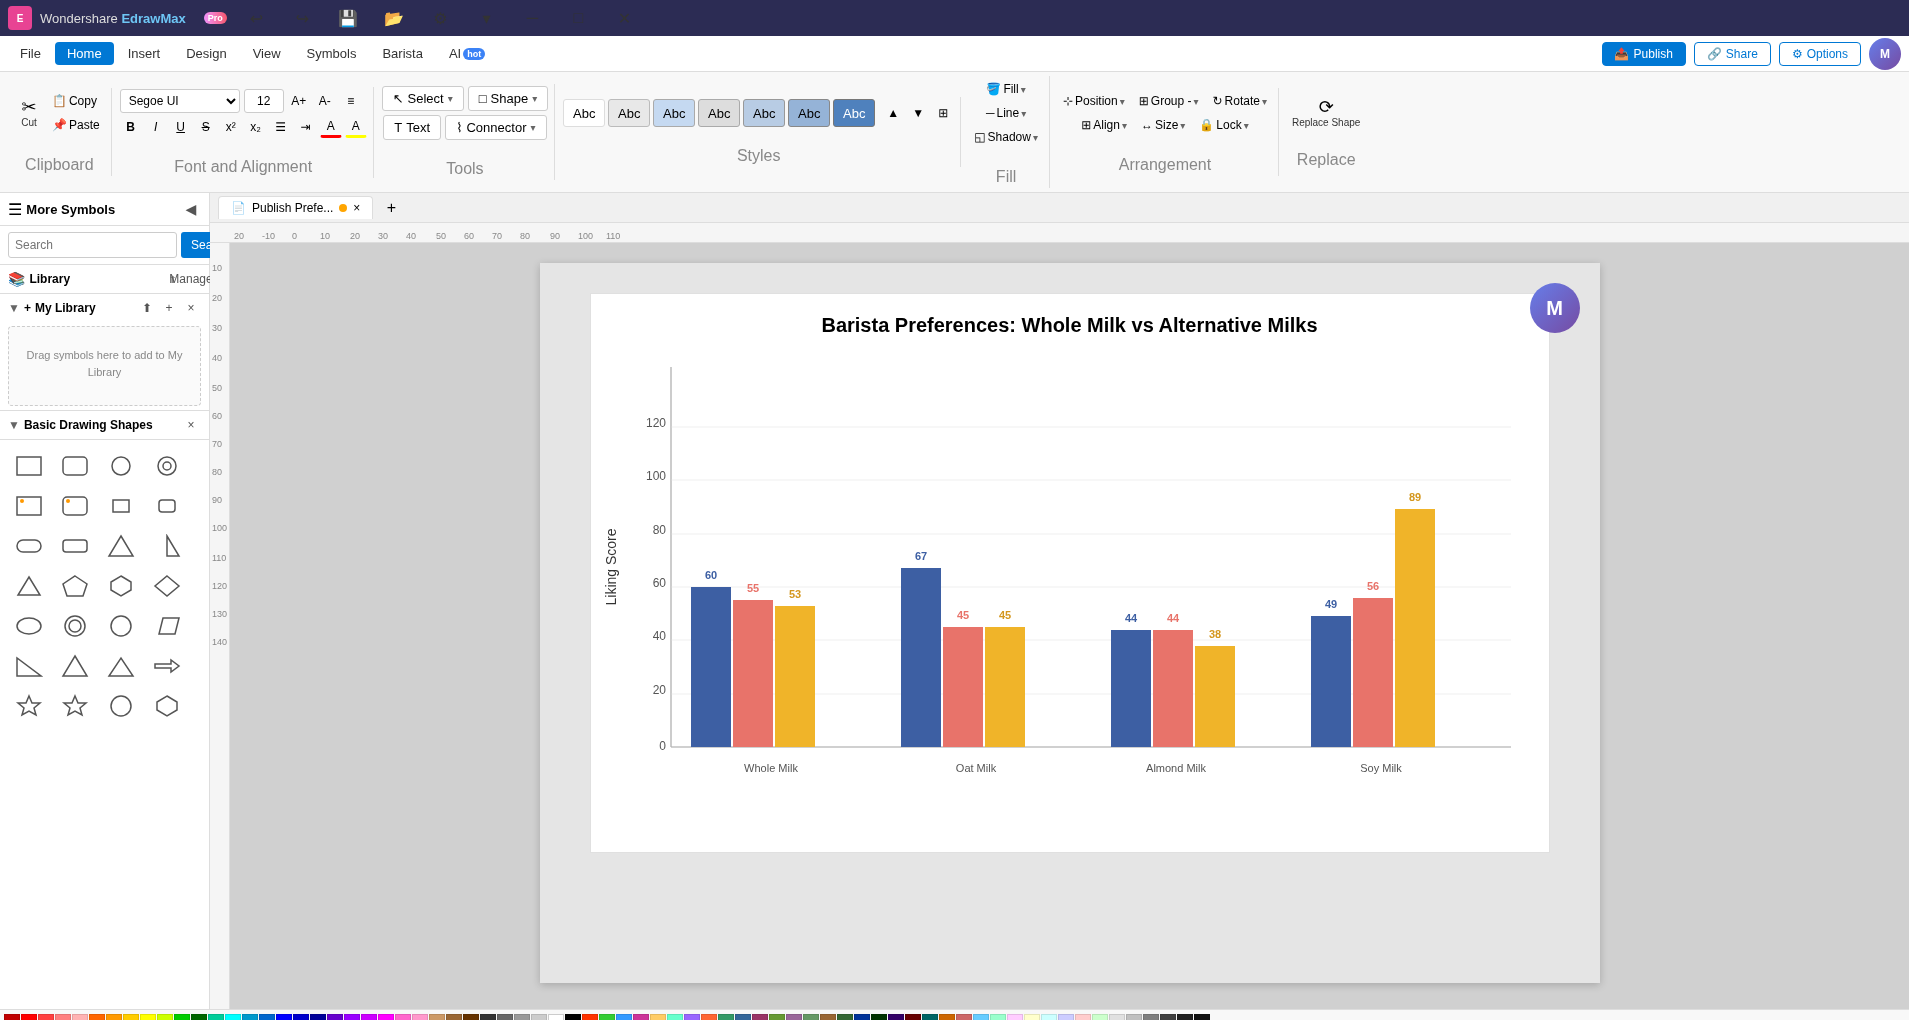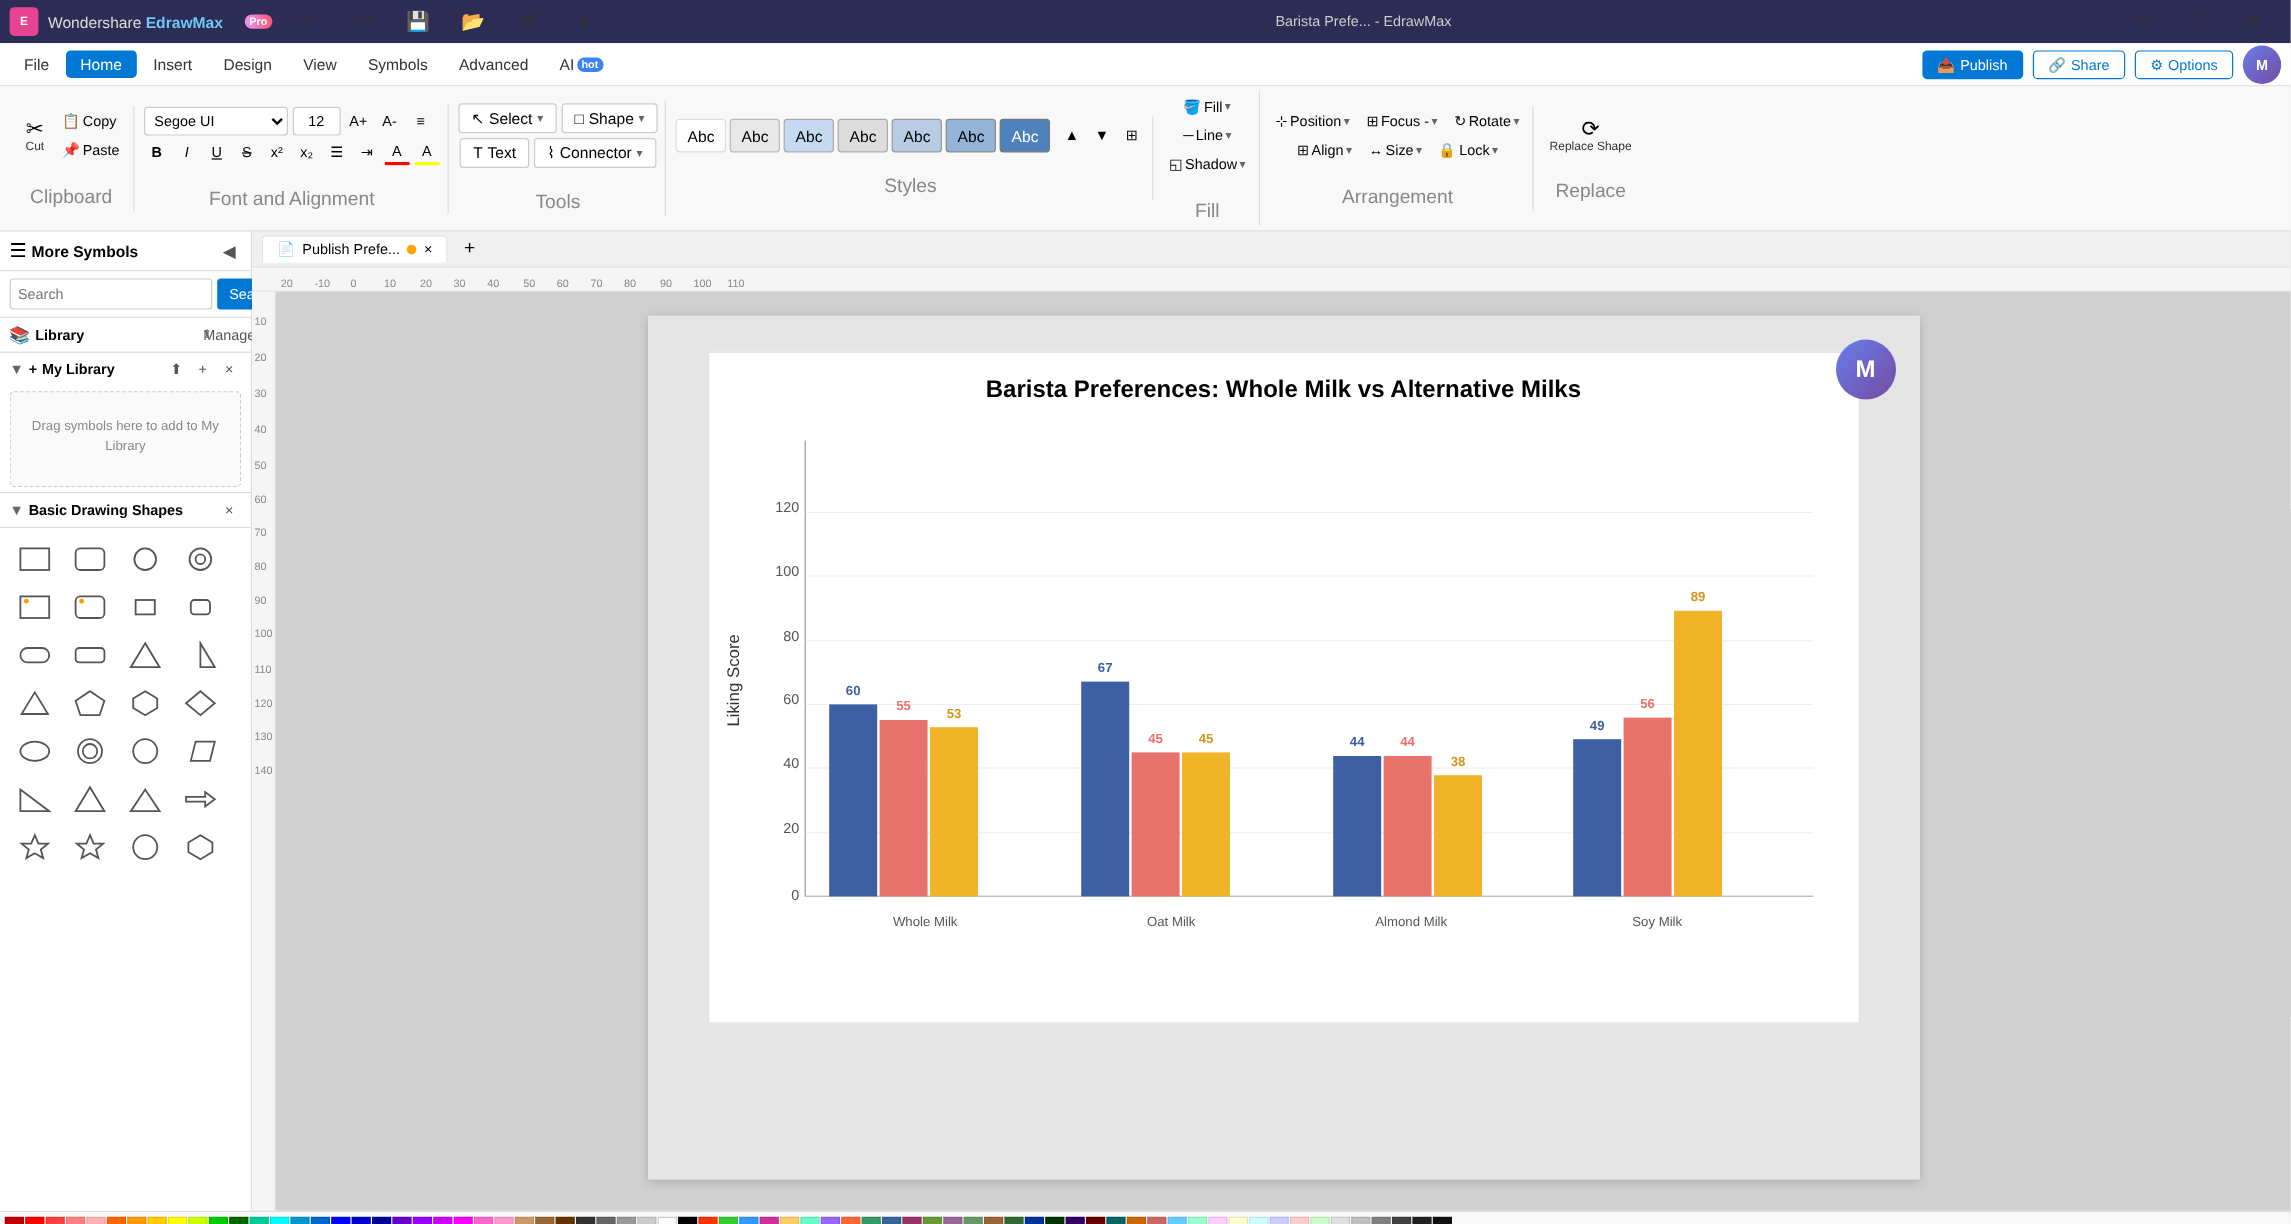--- a/index.html
+++ b/index.html
@@ -428,36 +428,35 @@
     Wondershare <span>EdrawMax</span>
   </span>
   <span class="pro-badge">Pro</span>
   &nbsp;&nbsp;
   <button class="tc-btn" title="Undo">↩</button>
   <button class="tc-btn" title="Redo">↪</button>
   <button class="tc-btn" title="Save">💾</button>
   <button class="tc-btn" title="Open">📂</button>
   <button class="tc-btn">⚙</button>
   <button class="tc-btn">▾</button>
-  <div class="title-center">Barista Prefe... - EdrawMax</div>
   <div id="titlebar-controls">
     <button class="tc-btn">─</button>
     <button class="tc-btn">□</button>
     <button class="tc-btn close">✕</button>
   </div>
 </div>
 
 <div id="menubar">
   <div class="menu-item">File</div>
   <div class="menu-item active">Home</div>
   <div class="menu-item">Insert</div>
   <div class="menu-item">Design</div>
   <div class="menu-item">View</div>
   <div class="menu-item">Symbols</div>
-  <div class="menu-item">Advanced</div>
+  <div class="menu-item">Barista</div>
   <div class="menu-item" style="display:flex;align-items:center;">
     AI <span class="hot-badge">hot</span>
   </div>
   <div class="right-actions">
     <button class="action-btn filled">
       <span>📤</span>
       <span>Publish</span>
     </button>
     <button class="action-btn">
       <span>🔗</span>
@@ -590,21 +589,21 @@
     <div class="rb-group">
       <div class="rb-group-content" style="flex-direction:column;gap:2px;">
         <div style="display:flex;gap:4px;">
           <div class="rbn-sm">
             <span>⊹</span>
             <span>Position</span>
             <span class="dd-arrow">▾</span>
           </div>
           <div class="rbn-sm">
             <span>⊞</span>
-            <span>Focus -</span>
+            <span>Group -</span>
             <span class="dd-arrow">▾</span>
           </div>
           <div class="rbn-sm">
             <span>↻</span>
             <span>Rotate</span>
             <span class="dd-arrow">▾</span>
           </div>
         </div>
         <div style="display:flex;gap:4px;">
           <div class="rbn-sm">

